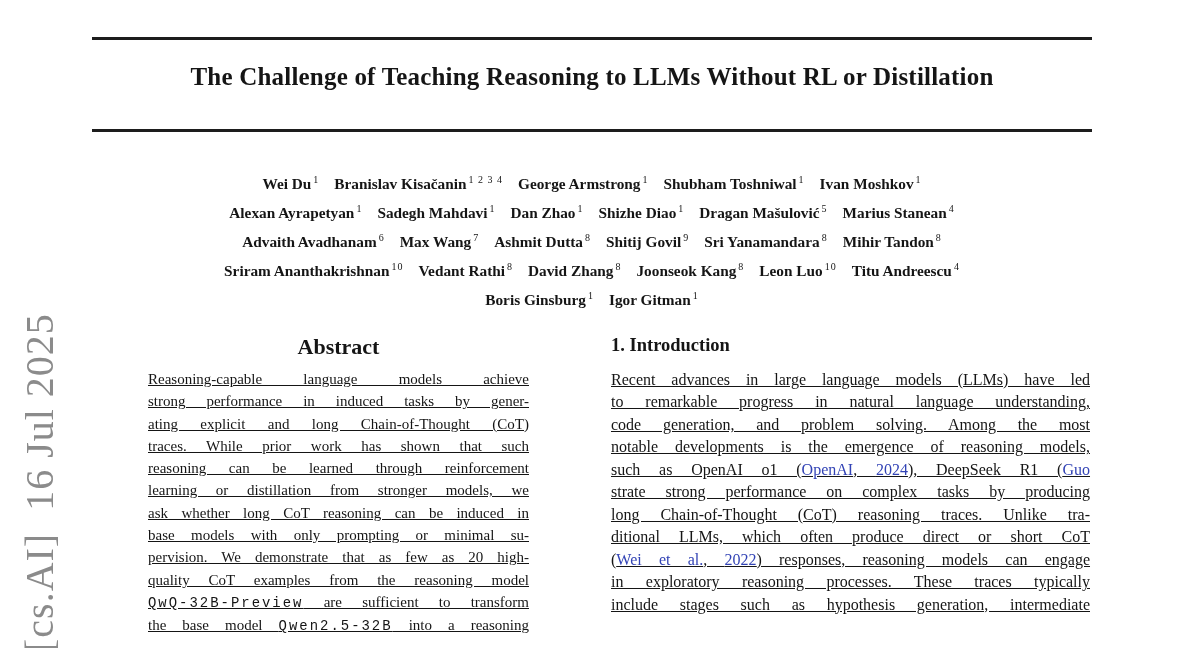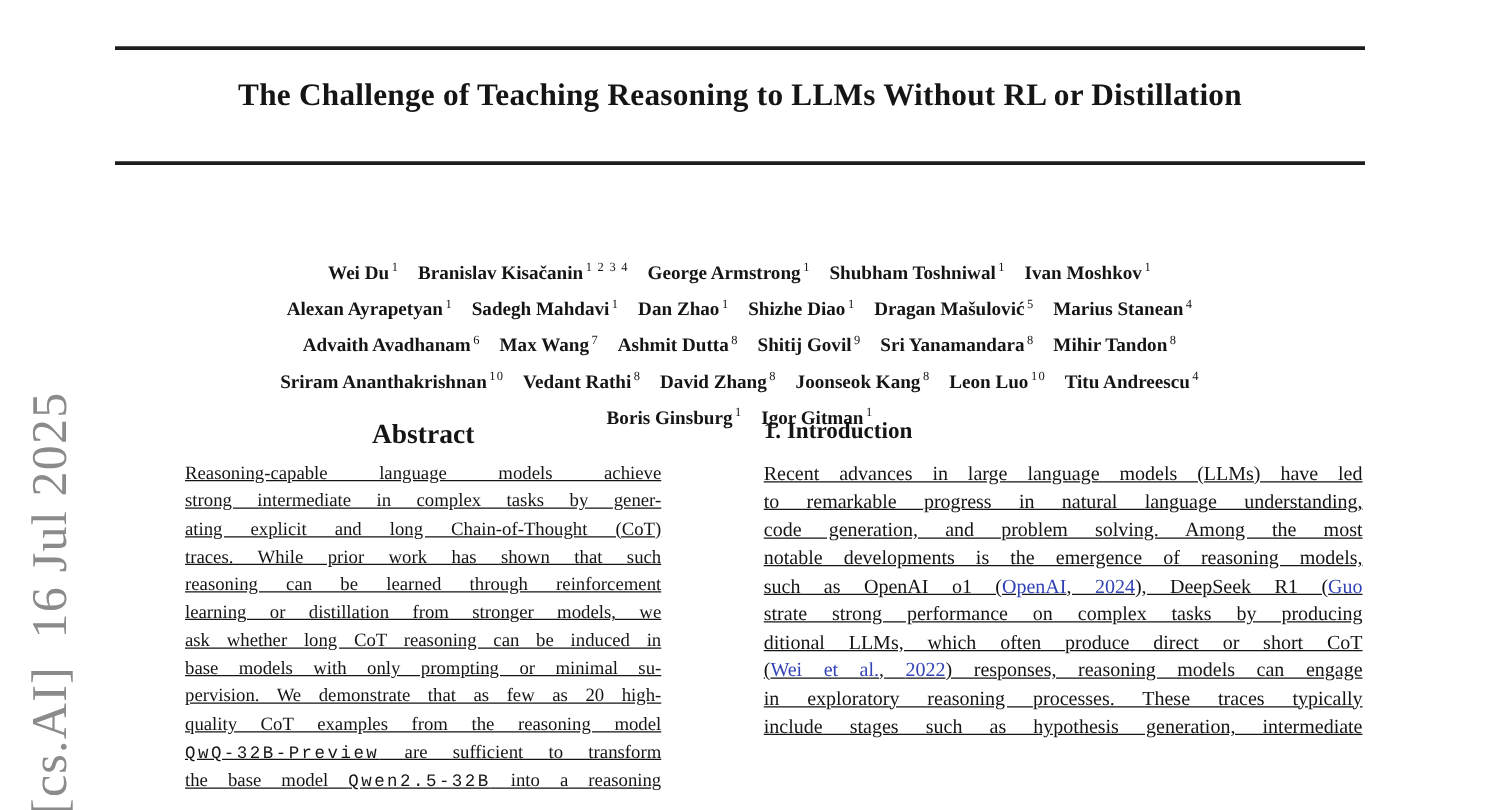--- a/index.html
+++ b/index.html
@@ -14,21 +14,21 @@
   
   .rule { position:absolute; left:92px; width:1000px; height:3px; background:var(--rule); }
   .rule-top { top:37px; }
   .rule-bottom { top:129px; }
 
   .title { position:absolute; left:92px; top:63px; width:1000px; margin:0; text-align:center;
            font-size:25px; font-weight:700; letter-spacing:0.2px; }
 
   
   .authors { position:absolute; left:92px; top:167px; width:1000px; text-align:center;
-             font-size:15.3px; line-height:25px;margin-top:35px; }
+             font-size:15.3px; line-height:25px; }
   .aline span.b { font-weight:700; margin-left:15px; }
   .aline span.b:first-child { margin-left:0; }
   .aline span.p { font-size:10px; vertical-align:6px; margin-left:2px; letter-spacing:1px; }
 
   
   .abs-heading { position:absolute; left:148px; top:334px; width:381px; margin:0; text-align:center;
                  font-size:22px; font-weight:700; }
   .abs-body { position:absolute; left:148px; top:368px; width:381px; font-size:15px; line-height:22.3px; }
 
   
@@ -54,21 +54,21 @@
       <div class="aline"><span class="b">Alexan Ayrapetyan</span><span class="p">1</span><span class="b">Sadegh Mahdavi</span><span class="p">1</span><span class="b">Dan Zhao</span><span class="p">1</span><span class="b">Shizhe Diao</span><span class="p">1</span><span class="b">Dragan Mašulović</span><span class="p">5</span><span class="b">Marius Stanean</span><span class="p">4</span></div>
       <div class="aline"><span class="b">Advaith Avadhanam</span><span class="p">6</span><span class="b">Max Wang</span><span class="p">7</span><span class="b">Ashmit Dutta</span><span class="p">8</span><span class="b">Shitij Govil</span><span class="p">9</span><span class="b">Sri Yanamandara</span><span class="p">8</span><span class="b">Mihir Tandon</span><span class="p">8</span></div>
       <div class="aline"><span class="b">Sriram Ananthakrishnan</span><span class="p">10</span><span class="b">Vedant Rathi</span><span class="p">8</span><span class="b">David Zhang</span><span class="p">8</span><span class="b">Joonseok Kang</span><span class="p">8</span><span class="b">Leon Luo</span><span class="p">10</span><span class="b">Titu Andreescu</span><span class="p">4</span></div>
       <div class="aline"><span class="b">Boris Ginsburg</span><span class="p">1</span><span class="b">Igor Gitman</span><span class="p">1</span></div>
     </div>
 
   <section>
     <h2 class="abs-heading">Abstract</h2>
     <div class="abs-body">
         <div class="jline"><span>Reasoning-capable language models achieve</span></div>
-        <div class="jline"><span>strong intermediate in complex tasks by gener-</span></div>
+        <div class="jline"><span>strong performance in induced tasks by gener-</span></div>
         <div class="jline"><span>ating explicit and long Chain-of-Thought (CoT)</span></div>
         <div class="jline"><span>traces. While prior work has shown that such</span></div>
         <div class="jline"><span>reasoning can be learned through reinforcement</span></div>
         <div class="jline"><span>learning or distillation from stronger models, we</span></div>
         <div class="jline"><span>ask whether long CoT reasoning can be induced in</span></div>
         <div class="jline"><span>base models with only prompting or minimal su-</span></div>
         <div class="jline"><span>pervision. We demonstrate that as few as 20 high-</span></div>
         <div class="jline"><span>quality CoT examples from the reasoning model</span></div>
         <div class="jline"><span class="m">QwQ-32B-Preview</span><span> are sufficient to transform</span></div>
         <div class="jline"><span>the base model </span><span class="m">Qwen2.5-32B</span><span> into a reasoning</span></div>
@@ -77,19 +77,20 @@
 
   <section>
     <h2 class="intro-heading">1. Introduction</h2>
     <div class="intro-body">
         <div class="jline"><span>Recent advances in large language models (LLMs) have led</span></div>
         <div class="jline"><span>to remarkable progress in natural language understanding,</span></div>
         <div class="jline"><span>code generation, and problem solving. Among the most</span></div>
         <div class="jline"><span>notable developments is the emergence of reasoning models,</span></div>
         <div class="jline"><span>such as OpenAI o1 (</span><span class="c">OpenAI</span><span>, </span><span class="c">2024</span><span>), DeepSeek R1 (</span><span class="c">Guo</span></div>
         <div class="jline"><span>strate strong performance on complex tasks by producing</span></div>
+        <div class="jline"><span>long Chain-of-Thought (CoT) reasoning traces. Unlike tra-</span></div>
         <div class="jline"><span>ditional LLMs, which often produce direct or short CoT</span></div>
         <div class="jline"><span>(</span><span class="c">Wei et al.</span><span>, </span><span class="c">2022</span><span>) responses, reasoning models can engage</span></div>
         <div class="jline"><span>in exploratory reasoning processes. These traces typically</span></div>
         <div class="jline"><span>include stages such as hypothesis generation, intermediate</span></div>
       </div>
   </section>
 </div>
 
 </body></html>

